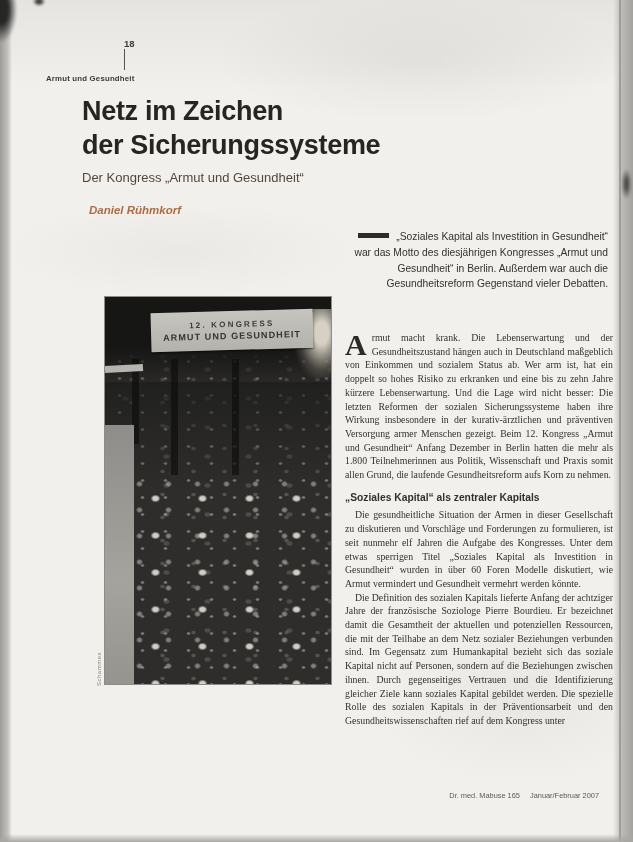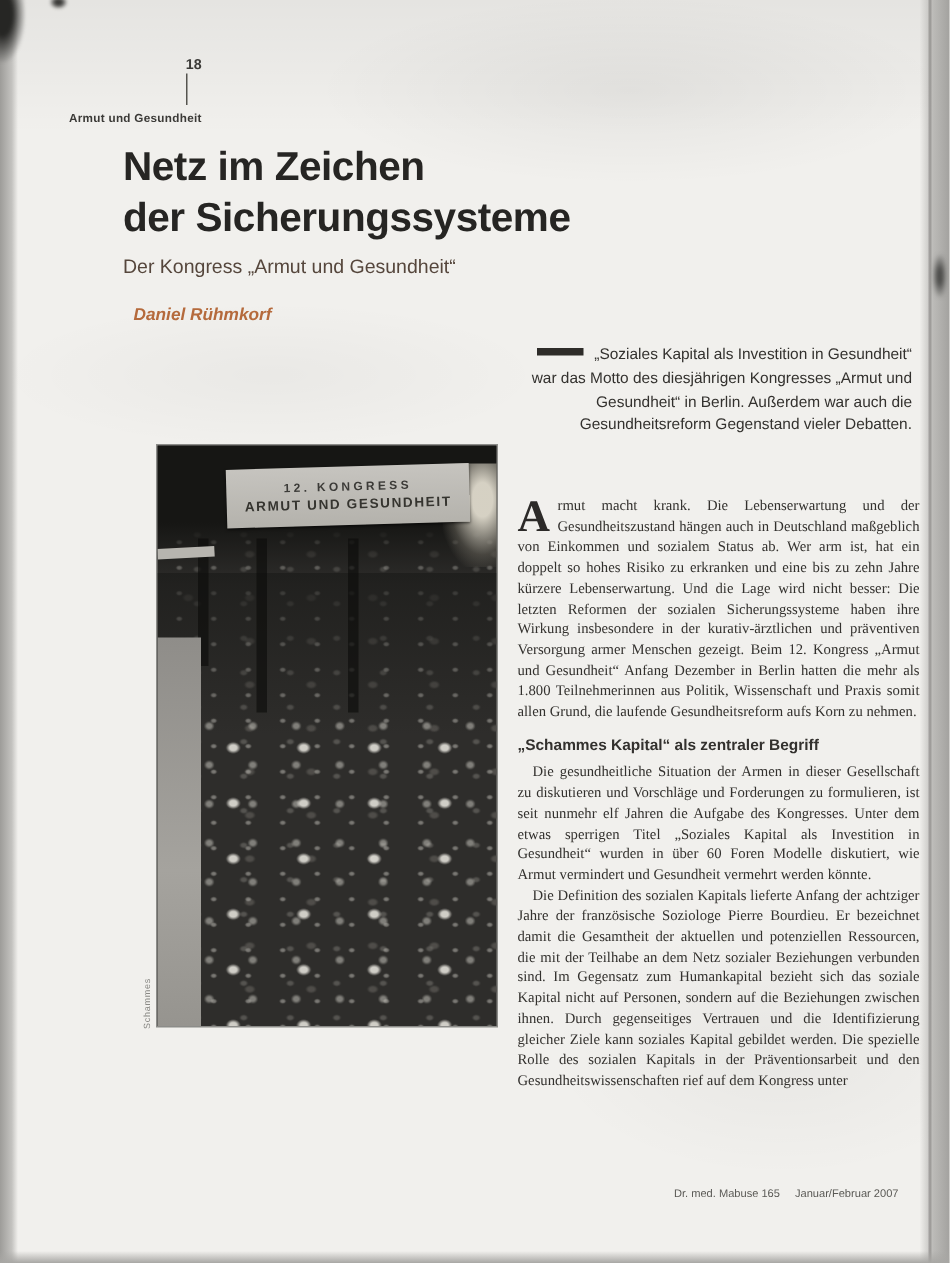--- a/index.html
+++ b/index.html
@@ -142,21 +142,21 @@
     <div class="papers"></div>
     <div class="banner">
       <div class="banner-l1">12. KONGRESS</div>
       <div class="banner-l2">ARMUT UND GESUNDHEIT</div>
     </div>
   </div>
   <div class="credit">Schammes</div>
 
   <div class="bodycol">
     <p><span class="dropcap">A</span><span>rmut macht krank. Die Lebenserwartung und der Gesundheitszustand hängen auch in Deutschland maßgeblich von Einkommen und sozialem Status ab. Wer arm ist, hat ein doppelt so hohes Risiko zu erkranken und eine bis zu zehn Jahre kürzere Lebenserwartung. Und die Lage wird nicht besser: Die letzten Reformen der sozialen Sicherungssysteme haben ihre Wirkung insbesondere in der kurativ-ärztlichen und präventiven Versorgung armer Menschen gezeigt. Beim 12. Kongress „Armut und Gesundheit“ Anfang Dezember in Berlin hatten die mehr als 1.800 Teilnehmerinnen aus Politik, Wissenschaft und Praxis somit allen Grund, die laufende Gesundheitsreform aufs Korn zu nehmen.</span></p>
-    <p class="crosshead">„Schammes Kapital“ als zentraler Begriff</p>
+    <p class="crosshead">„Soziales Kapital“ als zentraler Kapitals</p>
     <p class="indent">Die gesundheitliche Situation der Armen in dieser Gesellschaft zu diskutieren und Vorschläge und Forderungen zu formulieren, ist seit nunmehr elf Jahren die Aufgabe des Kongresses. Unter dem etwas sperrigen Titel „Soziales Kapital als Investition in Gesundheit“ wurden in über 60 Foren Modelle diskutiert, wie Armut vermindert und Gesundheit vermehrt werden könnte.</p>
     <p class="indent">Die Definition des sozialen Kapitals lieferte Anfang der achtziger Jahre der französische Soziologe Pierre Bourdieu. Er bezeichnet damit die Gesamtheit der aktuellen und potenziellen Ressourcen, die mit der Teilhabe an dem Netz sozialer Beziehungen verbunden sind. Im Gegensatz zum Humankapital bezieht sich das soziale Kapital nicht auf Personen, sondern auf die Beziehungen zwischen ihnen. Durch gegenseitiges Vertrauen und die Identifizierung gleicher Ziele kann soziales Kapital gebildet werden. Die spezielle Rolle des sozialen Kapitals in der Präventionsarbeit und den Gesundheitswissenschaften rief auf dem Kongress unter</p>
   </div>
 
   <div class="footer">
     <span>Dr. med. Mabuse 165</span><span class="sep"></span><span>Januar/Februar 2007</span>
   </div>
 
   <div class="edge-left"></div>
   <div class="edge-right"></div>

